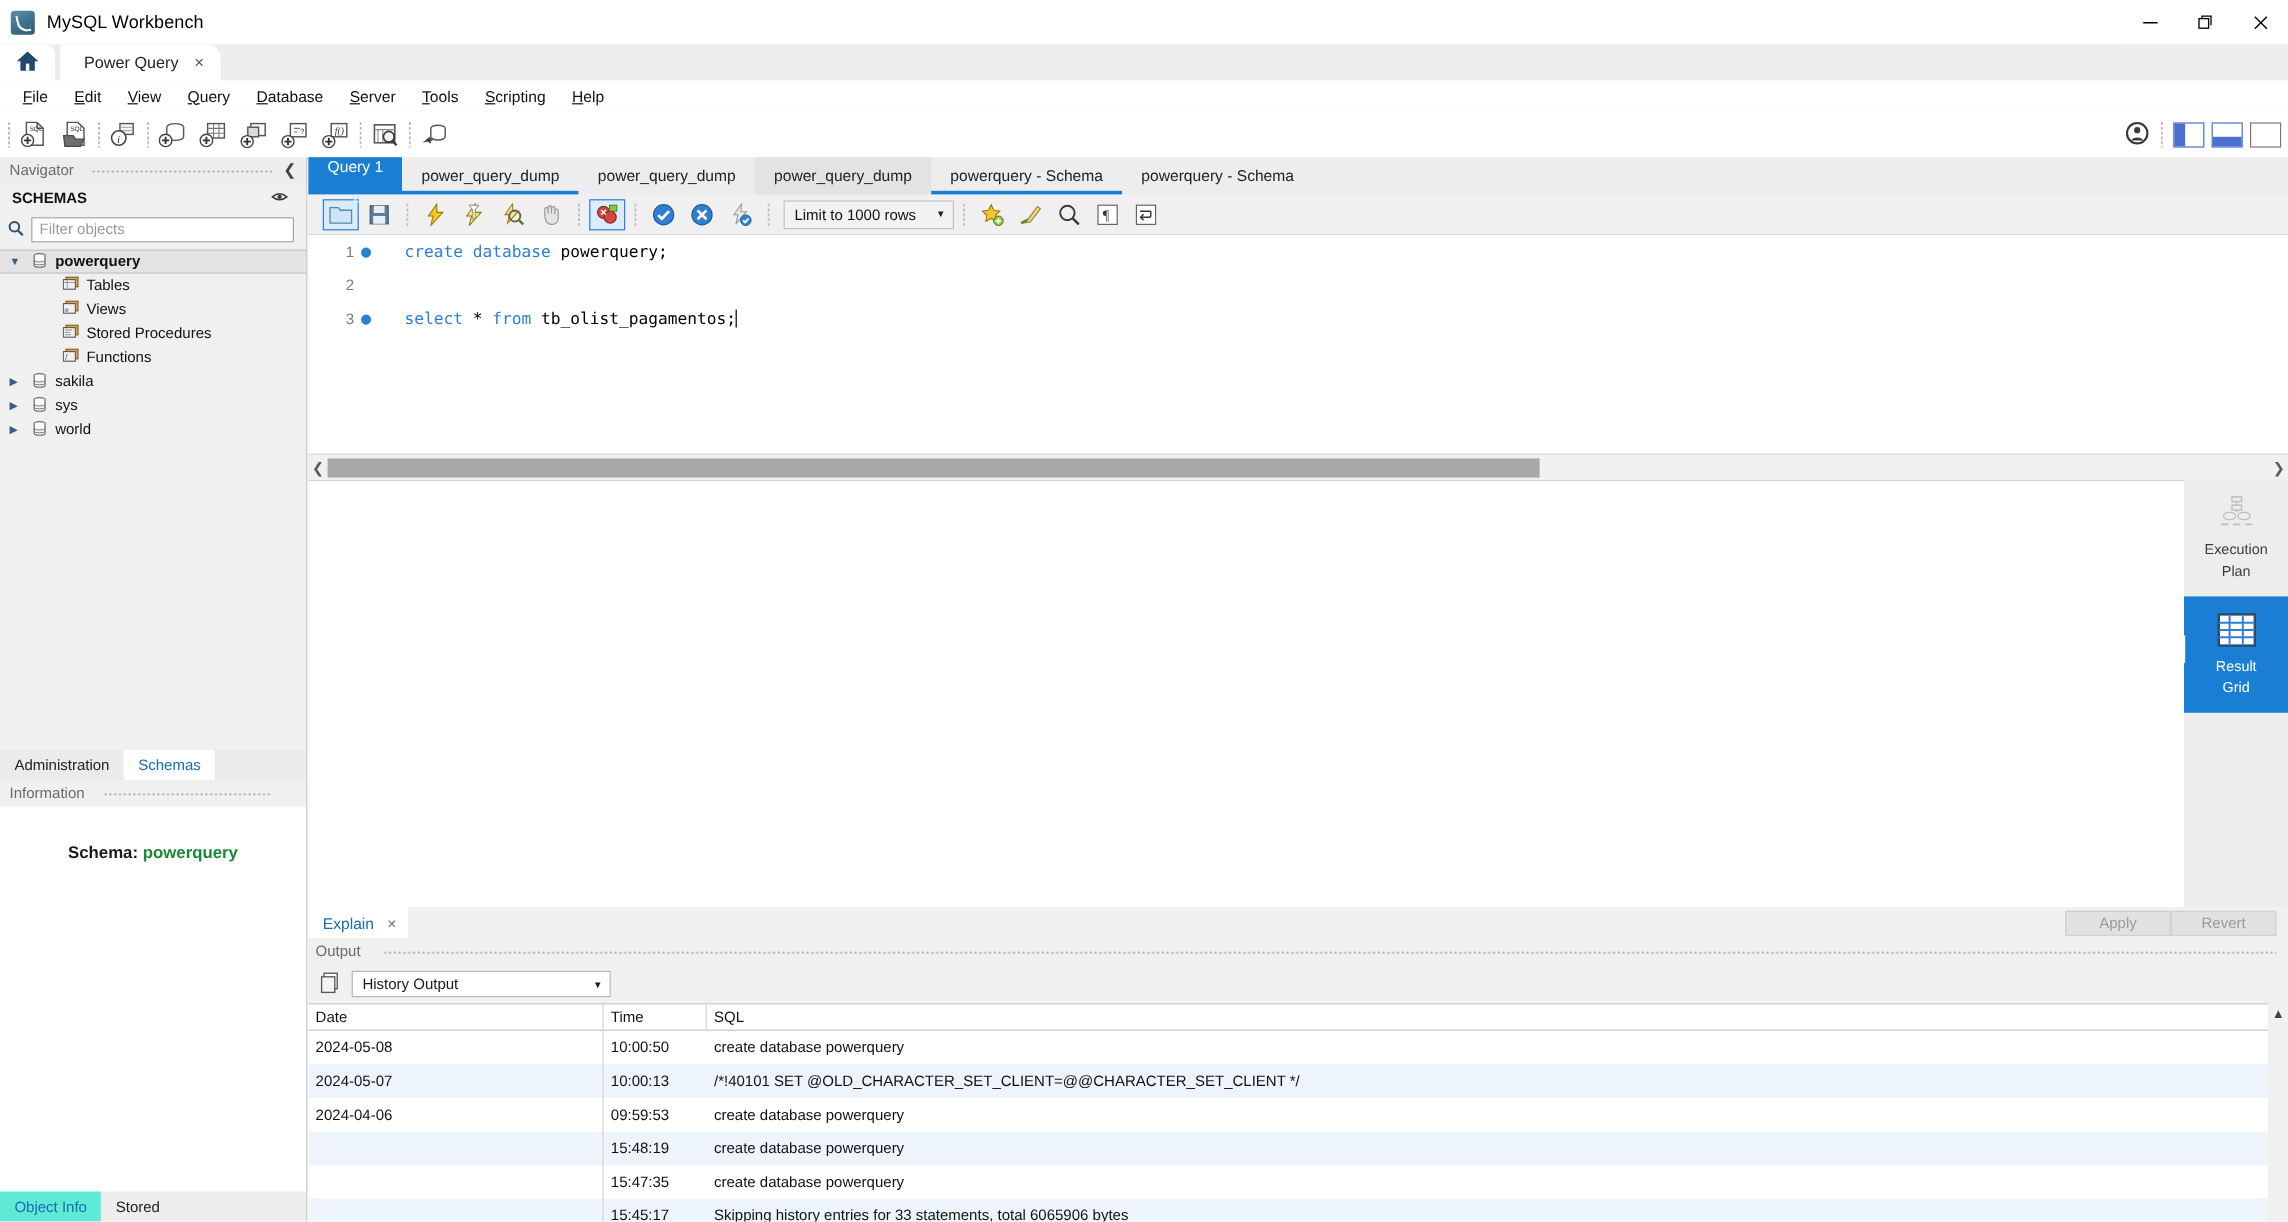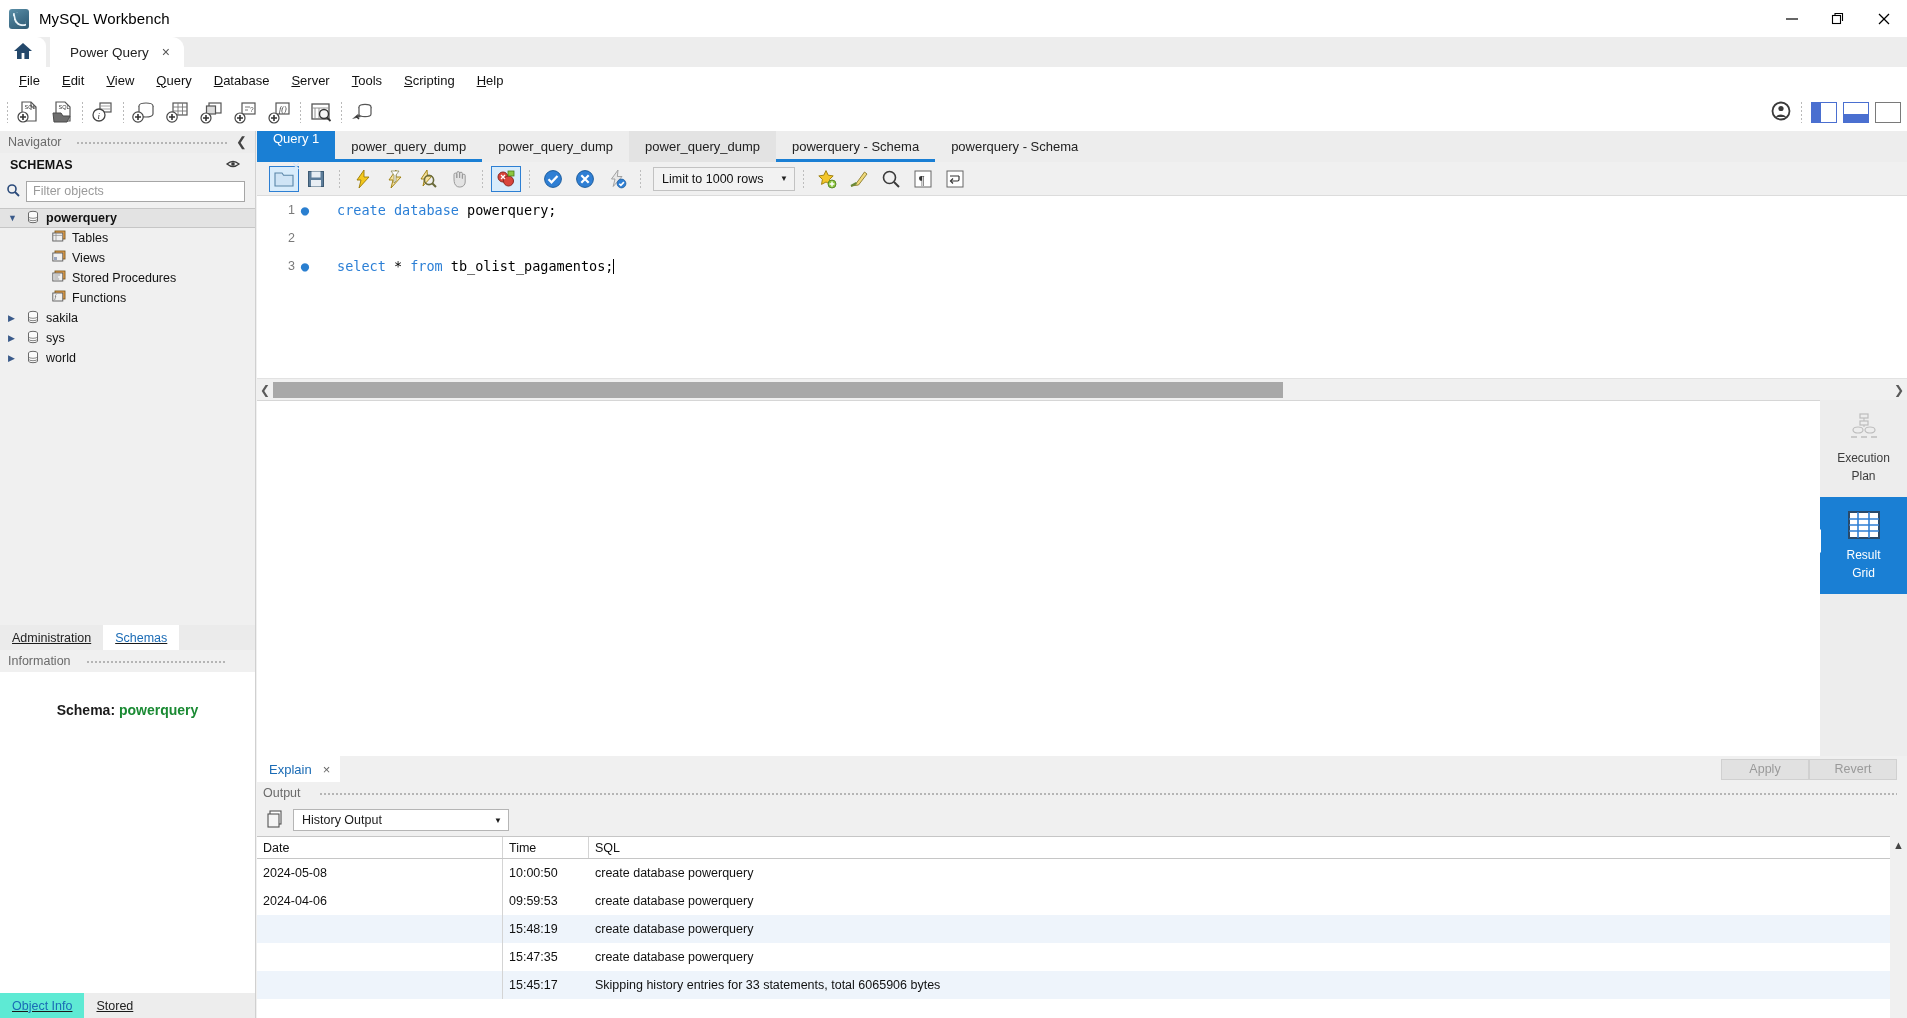--- a/index.html
+++ b/index.html
@@ -105,21 +105,21 @@
   .filterbox {
     flex: 1; height: 21px; background:#fff; border:1px solid #a6a6a6;
     display:flex; align-items:center; padding-left: 6px; color:#9a9a9a; font-size:12.5px;
   }
   .tree { padding-top: 3px; background:#f0f0f0; }
   .trow { height: 20px; display:flex; align-items:center; font-size:12.5px; color:#111; padding-left: 8px; gap:6px; }
   .trow.sel { background:#e3e3e3; border:1px solid #c6c6c6; border-left:none; border-right:none; height:20px; }
   .trow .arrow { width: 12px; color:#3a5a8a; font-size: 9px; }
   .trow.lvl2 { padding-left: 52px; }
   .trow b { font-weight: bold; }
-  .tabrow { height: 25px; background:#ebebeb; display:flex; align-items:flex-start;text-decoration:underline; }
+  .tabrow { height: 25px; background:#ebebeb; display:flex; align-items:flex-start; }
   .tabrow .t { height: 25px; padding: 0 12px; display:flex; align-items:center; font-size:12.5px; color:#222; }
   .tabrow .t.active { background:#fff; color:#1a6bb5; }
   .info-body { background:#fff; padding: 30px 0 0 0; text-align:center; }
   .info-body .line { font-size: 14px; font-weight: bold; }
   .info-body .line .val { color: #1a8a33; }
 
   
   .editor-wrap { position:absolute; left: 257px; top: 131px; right: 0; bottom: 0; background:#f0f0f0; }
 
   .qtabs { height: 31px; background:#ededed; display:flex; align-items:stretch; position:relative; }
@@ -750,20 +750,25 @@
         <div class="tbl-head">
           <div class="th c-date">Date</div>
           <div class="th c-time">Time</div>
           <div class="th c-sql">SQL</div>
         </div>
         <div class="tr">
           <div class="td c-date">2024-05-08</div>
           <div class="td c-time">10:00:50</div>
           <div class="td c-sql">create database powerquery</div>
         </div>
+        <div class="tr alt">
+          <div class="td c-date">2024-05-07</div>
+          <div class="td c-time">10:00:13</div>
+          <div class="td c-sql">/*!40101 SET @OLD_CHARACTER_SET_CLIENT=@@CHARACTER_SET_CLIENT */</div>
+        </div>
         <div class="tr">
           <div class="td c-date">2024-04-06</div>
           <div class="td c-time">09:59:53</div>
           <div class="td c-sql">create database powerquery</div>
         </div>
         <div class="tr alt">
           <div class="td c-date"></div>
           <div class="td c-time">15:48:19</div>
           <div class="td c-sql">create database powerquery</div>
         </div>

